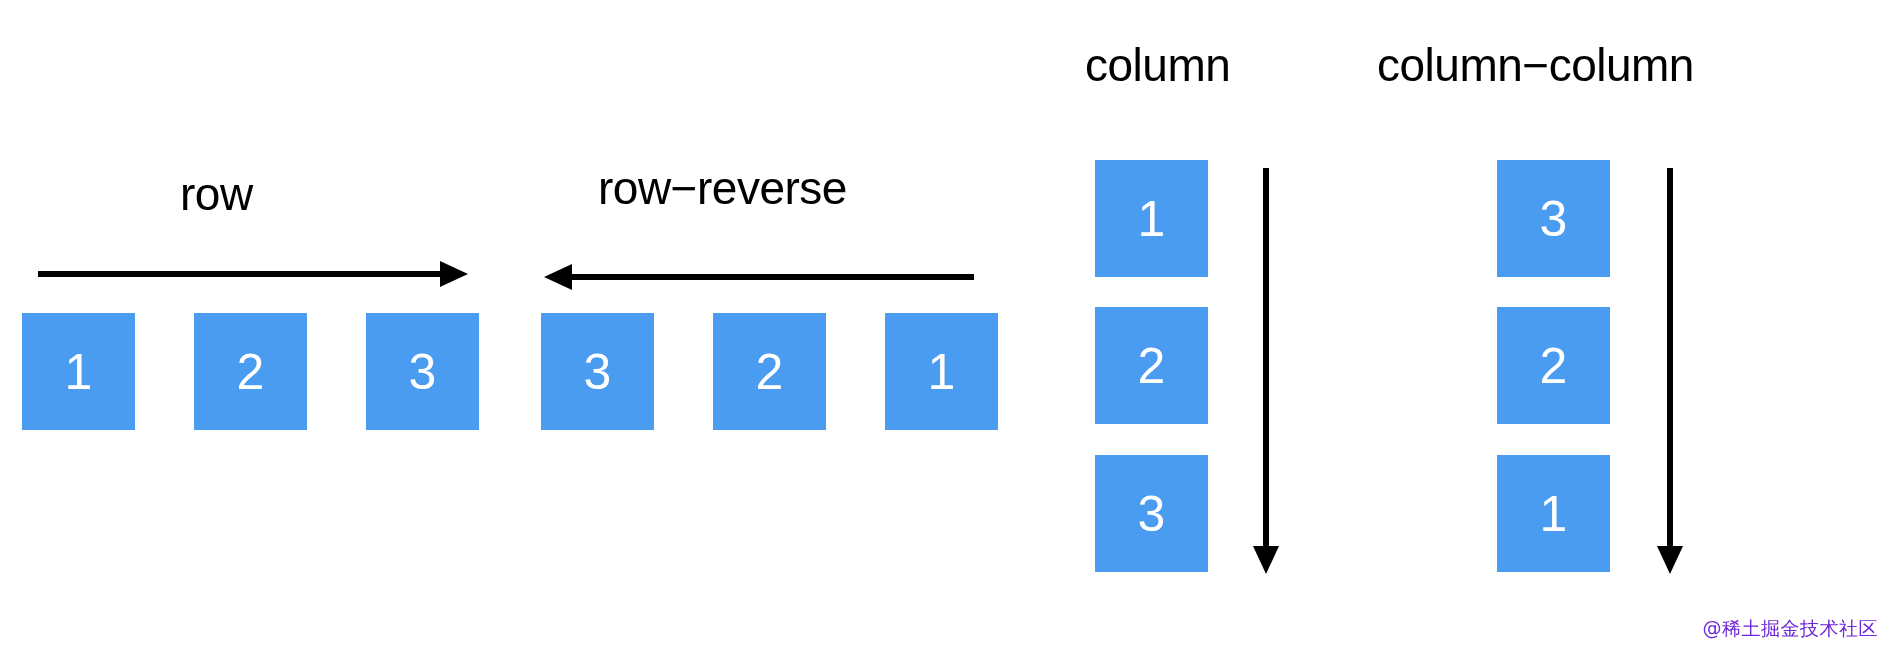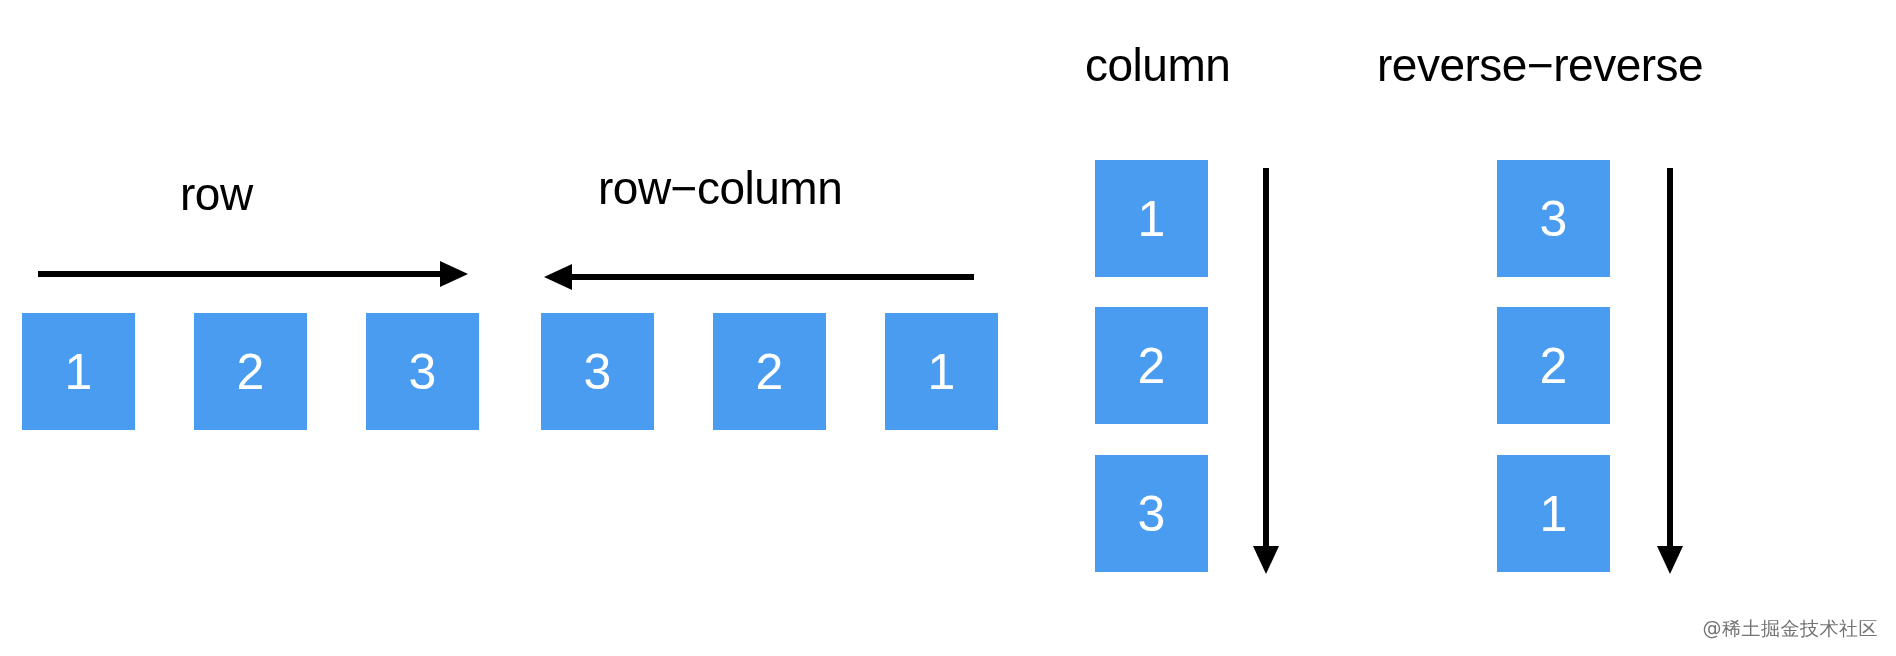--- a/index.html
+++ b/index.html
@@ -44,21 +44,21 @@
   .arrow-svg {
     position: absolute;
     overflow: visible;
   }
   .watermark {
     position: absolute;
     right: 18px;
     bottom: 14px;
     font-family: "DejaVu Sans", sans-serif;
     font-size: 19px;
-    color: #737373;
+    color: #6d28d9;
     white-space: nowrap;
     letter-spacing: 0.5px;
   }
 </style>
 </head>
 <body>
 
 <div id="canvas">
 
   <div class="label" style="left:180px; top:171px;">row</div>
@@ -71,21 +71,21 @@
   <div class="box" style="left:22px; top:313px;">
     <span>1</span>
   </div>
   <div class="box" style="left:194px; top:313px;">
     <span>2</span>
   </div>
   <div class="box" style="left:366px; top:313px;">
     <span>3</span>
   </div>
 
-  <div class="label" style="left:598px; top:165px;">row−column</div>
+  <div class="label" style="left:598px; top:165px;">row−reverse</div>
 
   <svg class="arrow-svg" style="left:536px; top:261px;" width="440" height="32" viewBox="0 0 440 32">
     <line x1="28" y1="16" x2="438" y2="16" stroke="#000000" stroke-width="6"></line>
     <polygon points="36,3 8,16 36,29" fill="#000000"></polygon>
   </svg>
 
   <div class="box" style="left:541px; top:313px;">
     <span>3</span>
   </div>
   <div class="box" style="left:713px; top:313px;">
@@ -105,21 +105,21 @@
   </div>
   <div class="box" style="left:1095px; top:455px;">
     <span>3</span>
   </div>
 
   <svg class="arrow-svg" style="left:1250px; top:166px;" width="32" height="412" viewBox="0 0 32 412">
     <line x1="16" y1="2" x2="16" y2="388" stroke="#000000" stroke-width="6"></line>
     <polygon points="3,380 16,408 29,380" fill="#000000"></polygon>
   </svg>
 
-  <div class="label" style="left:1377px; top:42px;">reverse−reverse</div>
+  <div class="label" style="left:1377px; top:42px;">column−column</div>
 
   <div class="box" style="left:1497px; top:160px;">
     <span>3</span>
   </div>
   <div class="box" style="left:1497px; top:307px;">
     <span>2</span>
   </div>
   <div class="box" style="left:1497px; top:455px;">
     <span>1</span>
   </div>

